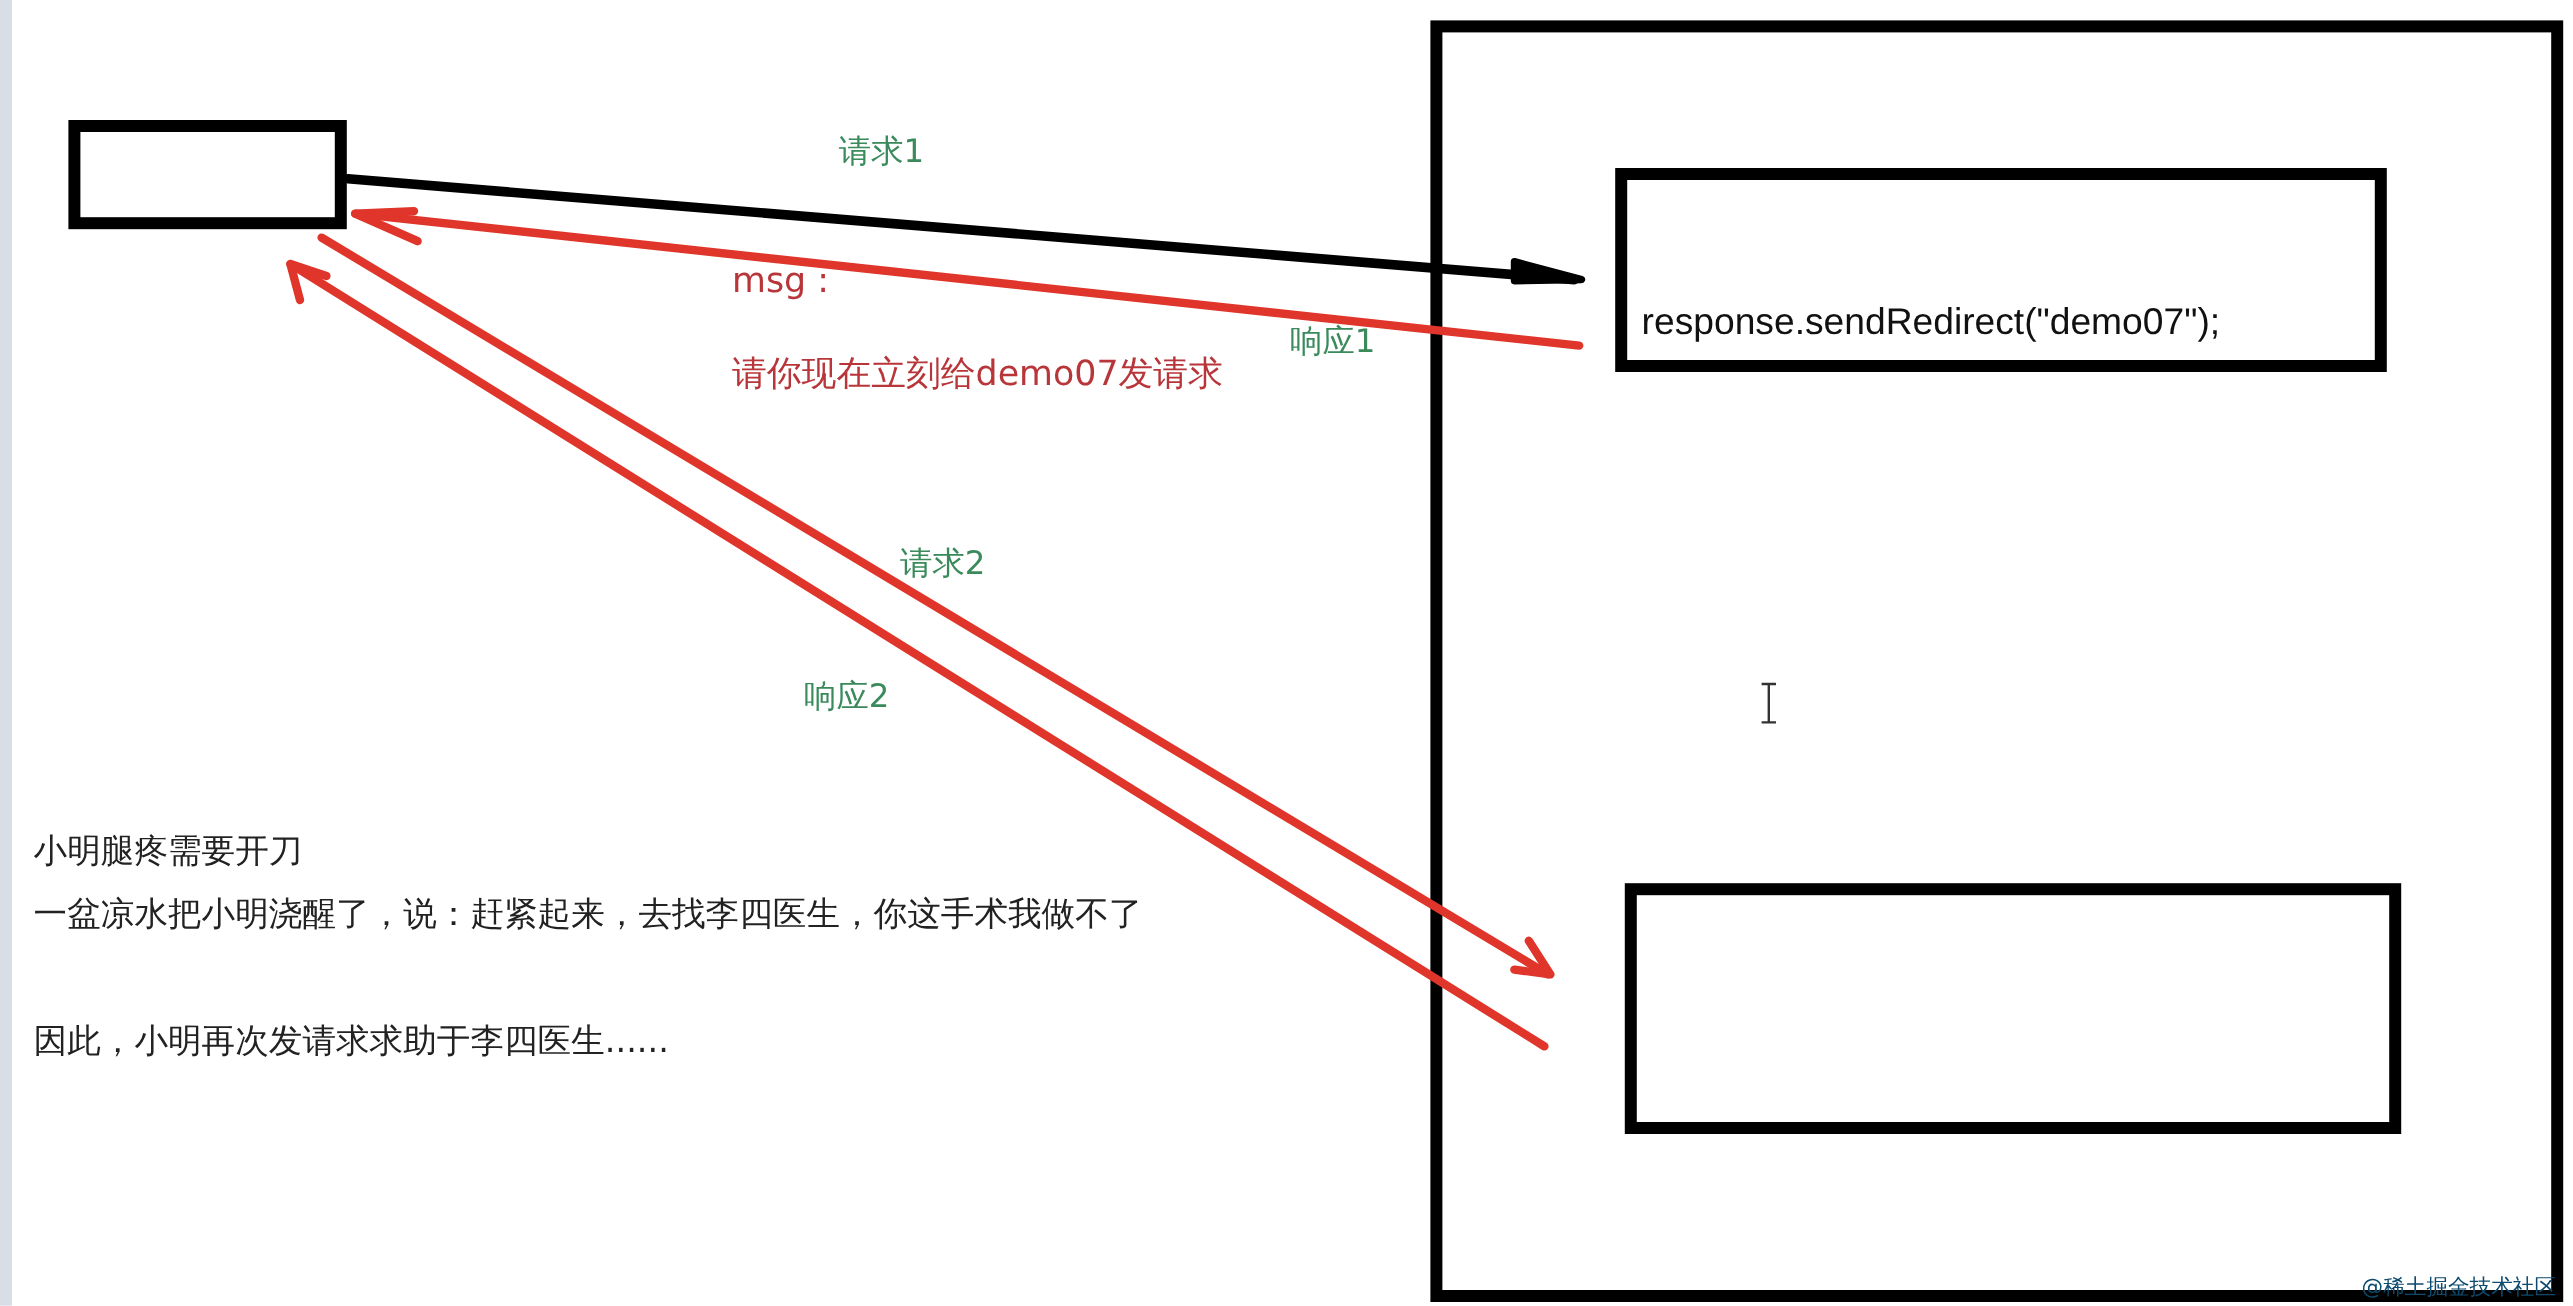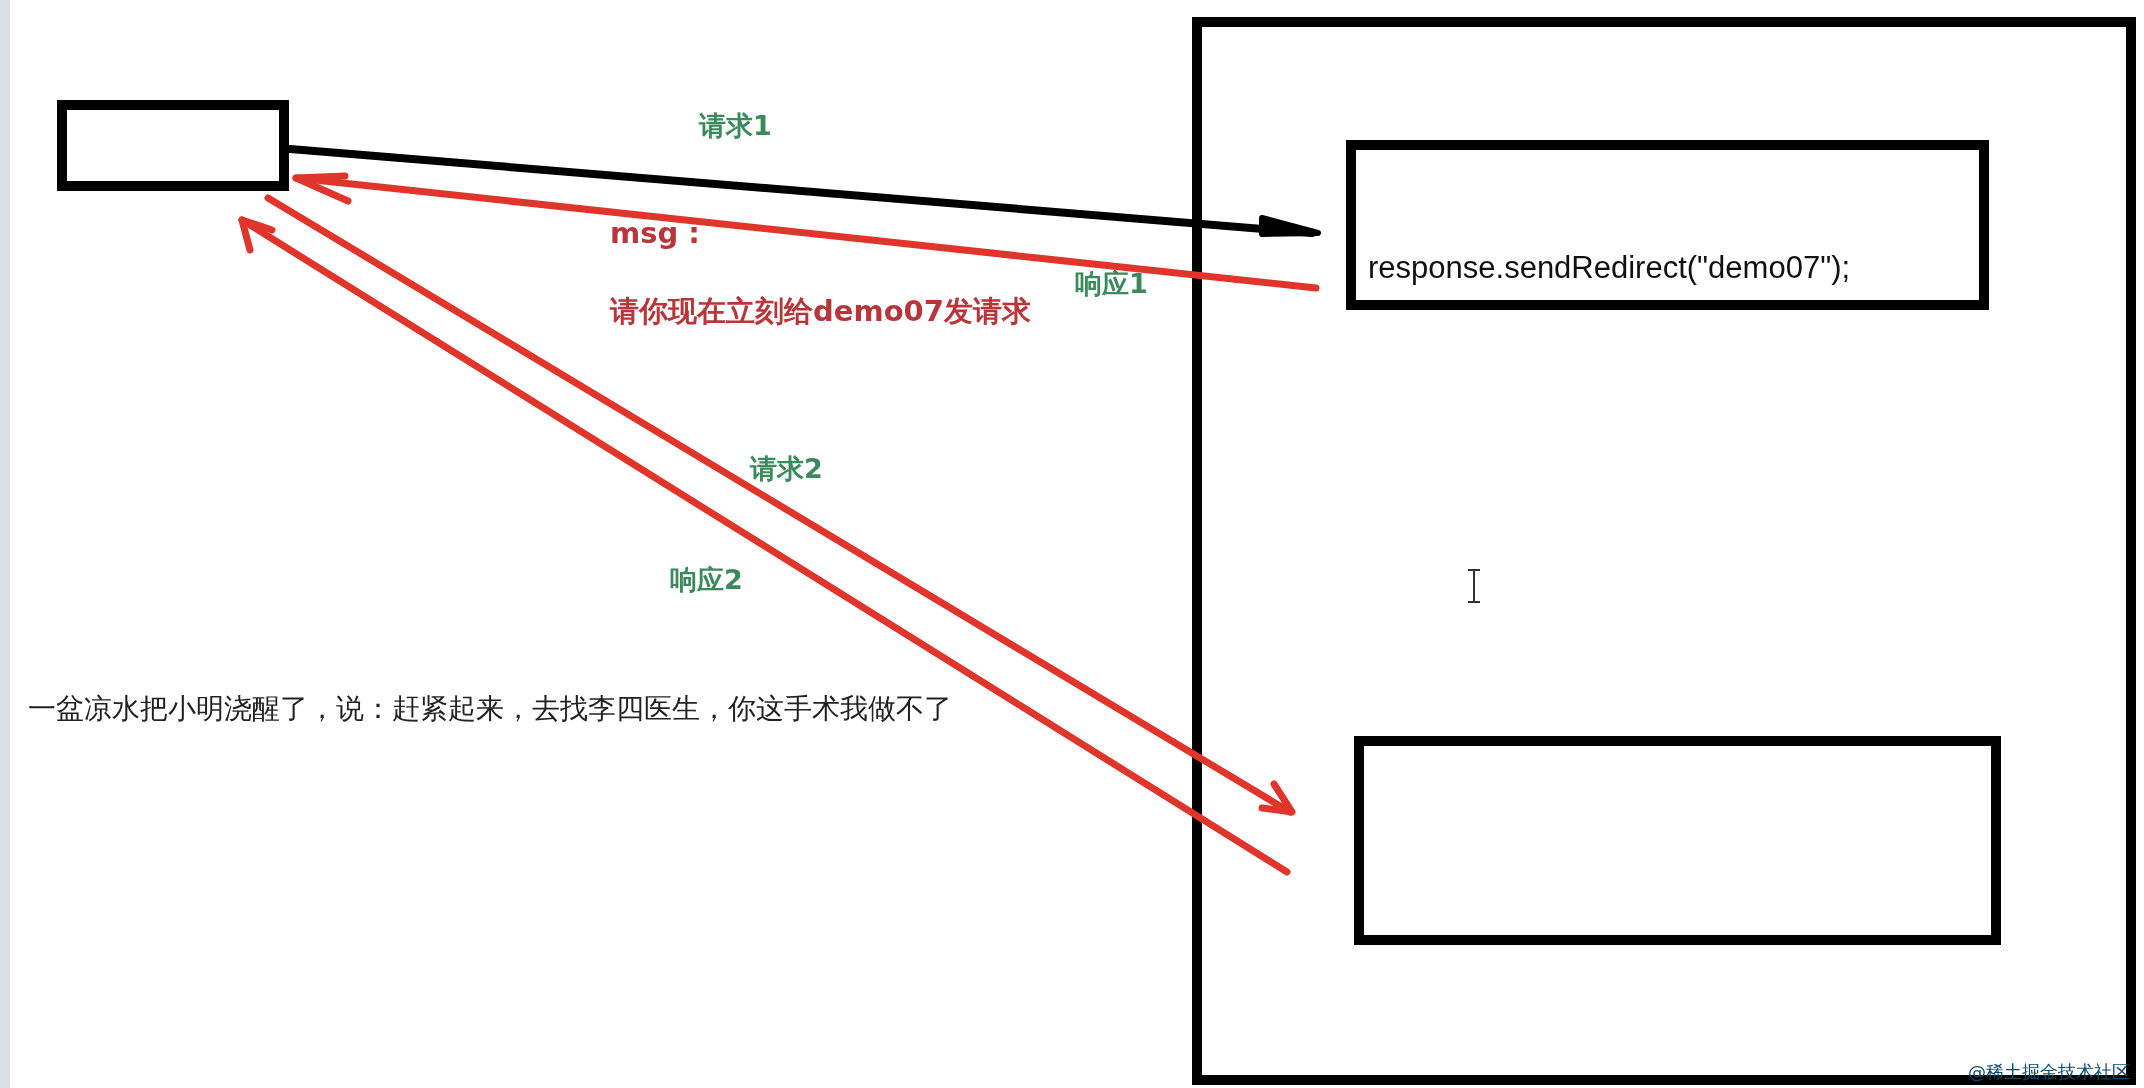--- a/index.html
+++ b/index.html
@@ -1,19 +1,19 @@
 <!DOCTYPE html>
 <html><head>
 <meta charset="utf-8">
 <style>
   html,body{margin:0;padding:0;}
   body{width:2144px;height:1088px;background:#ffffff;position:relative;overflow:hidden;font-family:"DejaVu Sans","Liberation Sans",sans-serif;}
   .left-strip{position:absolute;left:0;top:0;width:10px;height:1088px;background:#d8dde6;}
   svg.diagram{position:absolute;left:0;top:0;}
-  .lbl{position:absolute;white-space:nowrap;font-size:27px;font-weight:bold;}
+  .lbl{position:absolute;white-space:nowrap;font-size:27px;}
   .green{color:#3a8a5c;}
   .red{color:#b8363a;}
   .code{position:absolute;white-space:nowrap;font-size:31px;color:#111;left:1368px;top:250px;font-family:"Liberation Sans","DejaVu Sans",sans-serif;}
   .story{position:absolute;left:28px;top:682px;font-size:28px;color:#222;line-height:53px;}
   .story div{white-space:nowrap;height:53px;}
   .story .gap{height:53px;}
   .cursor{position:absolute;left:1466px;top:568px;width:16px;height:36px;}
   .watermark{position:absolute;right:14px;bottom:4px;font-size:18px;color:#0c4a6e;white-space:nowrap;}
 </style>
 </head>
@@ -55,22 +55,24 @@
 <span class="lbl green" style="left:699px;top:108px;">请求1</span>
 <span class="lbl red" style="left:610px;top:216px;font-size:29px;">msg :</span>
 <span class="lbl red" style="left:610px;top:292px;font-size:29px;">请你现在立刻给demo07发请求</span>
 <span class="lbl green" style="left:1075px;top:266px;">响应1</span>
 <span class="lbl green" style="left:750px;top:451px;">请求2</span>
 <span class="lbl green" style="left:670px;top:562px;">响应2</span>
 
 <span class="code">response.sendRedirect("demo07");</span>
 
 <div class="story">
+  <div>小明腿疼需要开刀</div>
   <div>一盆凉水把小明浇醒了，说：赶紧起来，去找李四医生，你这手术我做不了</div>
   <div class="gap"></div>
+  <div>因此，小明再次发请求求助于李四医生......</div>
 </div>
 
 <svg class="cursor" viewBox="0 0 16 36">
   <line x1="2" y1="2" x2="14" y2="2" stroke="#333" stroke-width="2"></line>
   <line x1="8" y1="2" x2="8" y2="34" stroke="#333" stroke-width="2"></line>
   <line x1="2" y1="34" x2="14" y2="34" stroke="#333" stroke-width="2"></line>
 </svg>
 
 <span class="watermark">@稀土掘金技术社区</span>
 

